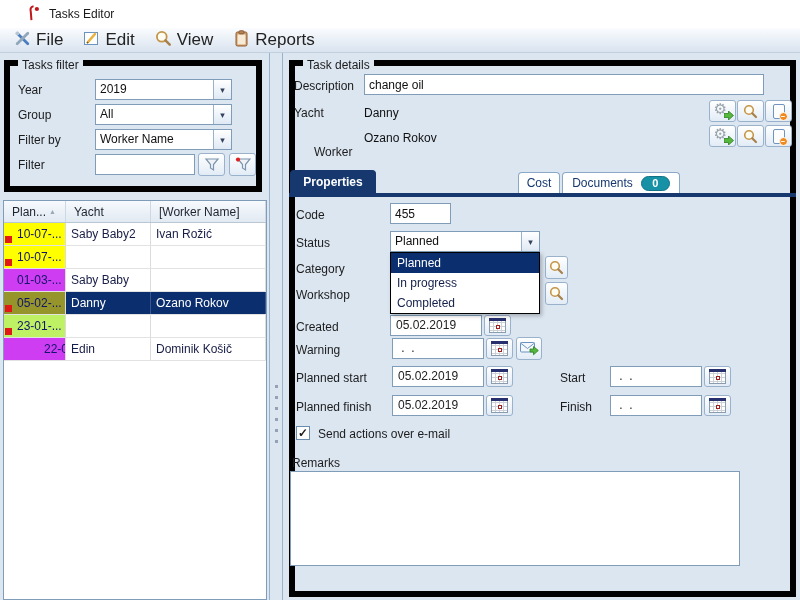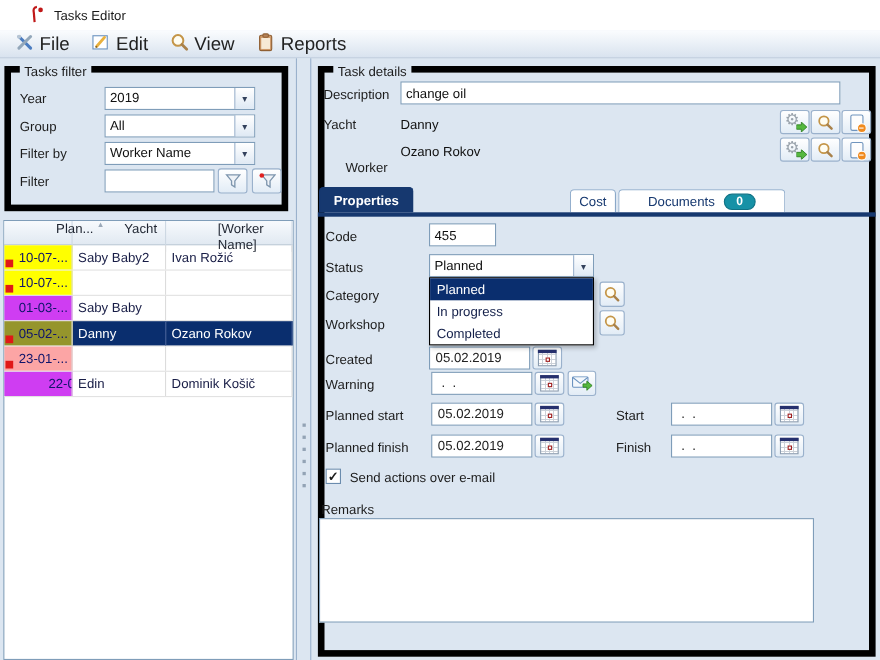--- a/index.html
+++ b/index.html
@@ -31,21 +31,21 @@
   .datefield { position:absolute; height:21px; background:#fff; border:1px solid #7f9db9; }
   .datefield span { position:absolute; left:5px; top:0; line-height:19px; font-size:12px; color:#222; white-space:pre; }
 
   .tool-btn { position:absolute; border:1px solid #9ab1cc; border-radius:3px;
               background:linear-gradient(#ffffff,#e2ecf6); display:flex; align-items:center; justify-content:center; }
 
   
   .tasktable { position:absolute; left:3px; top:200px; width:264px; height:400px; background:#fff; border:1px solid #7f9db9; }
   .thead { display:grid; grid-template-columns:62px 85px 1fr; height:22px;
            background:linear-gradient(#f7fafd,#e1e9f2); border-bottom:1px solid #b9c6d4; }
-  .thead .hc { border-right:1px solid #cdd8e3; display:flex; padding-left:8px; font-size:12px; color:#1e2430; gap:3px;margin-left:39px; }
+  .thead .hc { border-right:1px solid #cdd8e3; display:flex; align-items:center; padding-left:8px; font-size:12px; color:#1e2430; gap:3px; }
   .trow { display:grid; grid-template-columns:62px 85px 1fr; height:23px; border-bottom:1px solid #e2e2e2; }
   .tc { border-right:1px solid #dcdcdc; display:flex; align-items:center; padding-left:5px; font-size:12px; color:#181d46; overflow:hidden; white-space:nowrap; }
   .tc.datec { position:relative; padding-left:13px; color:#10156b; }
   .marker { position:absolute; left:1px; bottom:2px; width:7px; height:7px; background:#e01818; }
   .trow.selected .tc.namec { background:#0a2e6e; color:#ffffff; border-right-color:#3a5690; }
   .sorticon { font-size:7px; color:#9aa8b8; }
 
   
   .splitter { position:absolute; left:269px; top:53px; width:14px; height:547px; background:#dce6f1;
               border-left:1px solid #9ab1cc; border-right:1px solid #9ab1cc; }
@@ -200,21 +200,21 @@
     </div>
     <div class="trow selected">
       <div class="tc datec" style="background-color: rgb(149, 149, 44);">
           <span class="marker"></span>
           <span>05-02-...</span>
         </div>
       <div class="tc namec">Danny</div>
       <div class="tc namec">Ozano Rokov</div>
     </div>
     <div class="trow">
-      <div class="tc datec" style="background-color: #fca5a5;">
+      <div class="tc datec" style="background-color: #bef264;">
           <span class="marker"></span>
           <span>23-01-...</span>
         </div>
       <div class="tc namec"></div>
       <div class="tc namec"></div>
     </div>
     <div class="trow">
       <div class="tc datec" style="background-color: rgb(207, 61, 242); padding-left: 40px;">
           <span>22-01-...</span>
         </div>
@@ -282,21 +282,21 @@
         <span class="minus">−</span>
       </div>
   </div>
 
   <div class="tab active" style="left:290px; top:170px; width:86px; height:23px;">
     <span>Properties</span>
   </div>
   <div class="tab" style="left:518px; top:172px; width:42px; height:21px;">
     <span>Cost</span>
   </div>
-  <div class="tab" style="left:562px; top:172px; width:152px; height:21px;">
+  <div class="tab" style="left:562px; top:172px; width:118px; height:21px;">
     <span>Documents</span>
     <span class="badge">0</span>
   </div>
   <div class="tab-underline"></div>
 
   <span class="lbl" style="left:296px; top:208px;">Code</span>
   <input class="tinput" style="left: 390px; top: 203px; width: 61px; height: 21px;" value="455">
 
   <span class="lbl" style="left:296px; top:236px;">Status</span>
   <div class="combo" style="left:390px; top:231px; width:150px;">

